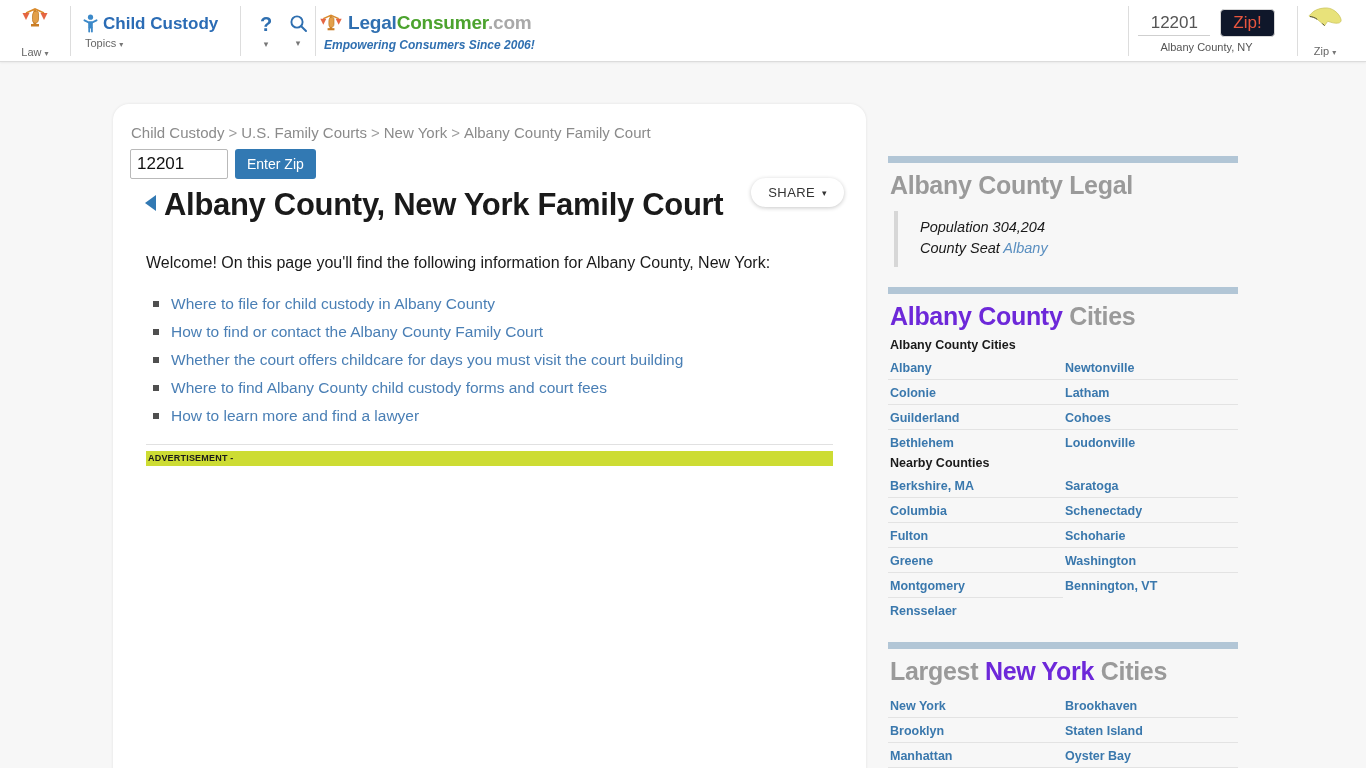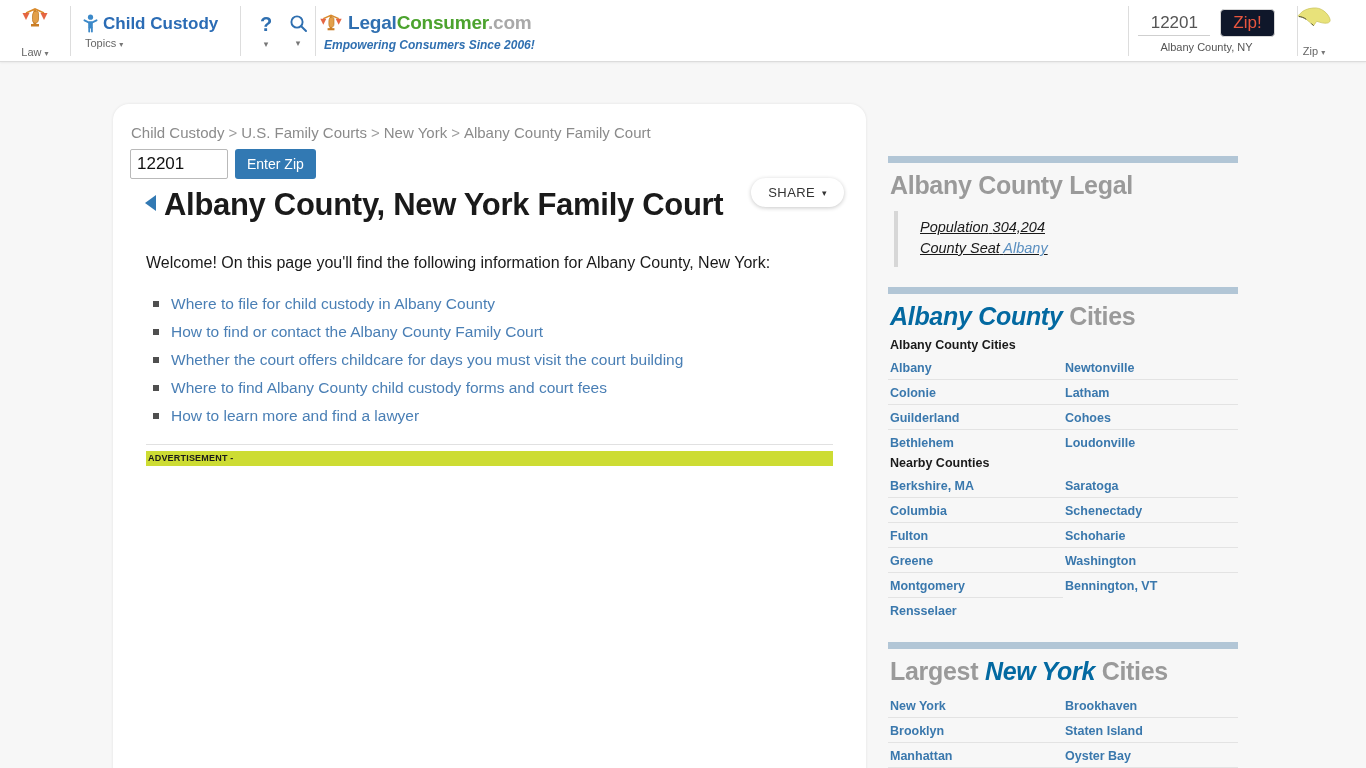--- a/index.html
+++ b/index.html
@@ -77,21 +77,21 @@
     font-family: "Liberation Sans", sans-serif; outline: none;
     background: transparent; padding: 2px 0;
   }
   .zip-btn {
     border: 1px solid #d8d8d8; border-radius: 4px; background: #0f172a;
     color: #e8563f; font-size: 17px; padding: 3px 12px; cursor: pointer;
     font-family: "Liberation Sans", sans-serif;
   }
   .zip-label { font-size: 11px; color: #555; margin-top: 4px; }
 
-  .state-cell { right: 20px; width: 64px; left: auto; }
+  .state-cell { right: 9px; width: 64px; left: auto; }
   .ny-shape { width: 40px; height: 26px; }
 
   
   .main-card {
     position: absolute; left: 113px; top: 104px;
     width: 753px; height: 700px;
     background: #ffffff;
     border-top-left-radius: 16px; border-top-right-radius: 16px;
     box-shadow: 0 0 3px rgba(0,0,0,.09);
     padding: 16px 17px 0 17px;
@@ -164,28 +164,28 @@
   }
 
   
   .sidebar { position: absolute; left: 888px; top: 156px; width: 350px; }
   .sec-bar { height: 7px; background: #b2c6d6; margin-bottom: 6px; }
   .sec-bar.thin { margin-top: 20px; }
   h3.sec-head {
     margin: 0 0 6px 2px; font-size: 25px; font-weight: bold;
     color: #9a9a9a; letter-spacing: -.3px; line-height: 32px;
   }
-  h3.sec-head .accent { color: #0369a1; font-style: italic; }
+  h3.sec-head .accent { color: #6d28d9; }
 
   .info-block {
     margin: 10px 0 0 6px; padding: 6px 0 8px 22px;
     border-left: 4px solid #d7d7d7;
   }
   .info-line {
-    font-size: 14.5px; font-style: italic; color: #1a1a1a; line-height: 21px; text-decoration: underline;
+    font-size: 14.5px; font-style: italic; color: #1a1a1a; line-height: 21px;
   }
   .info-line .lnk { color: #5a8fc0; font-style: italic; cursor: pointer; }
 
   .sub-label {
     font-size: 12.5px; font-weight: bold; color: #1a1a1a; margin: 2px 0 3px 2px;
   }
   table.link-grid { width: 350px; border-collapse: collapse; table-layout: fixed; }
   table.link-grid td {
     border-bottom: 1px solid #e3e3e3;
     padding: 3px 4px 3px 2px; width: 50%; vertical-align: middle;

